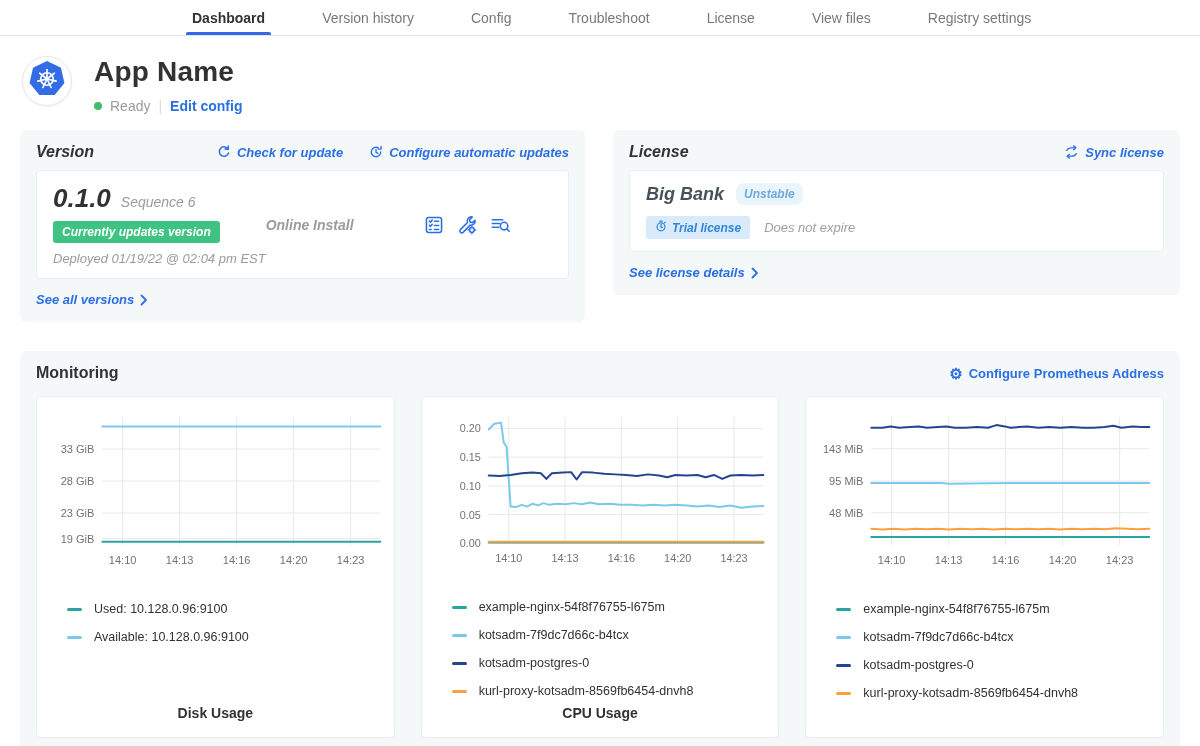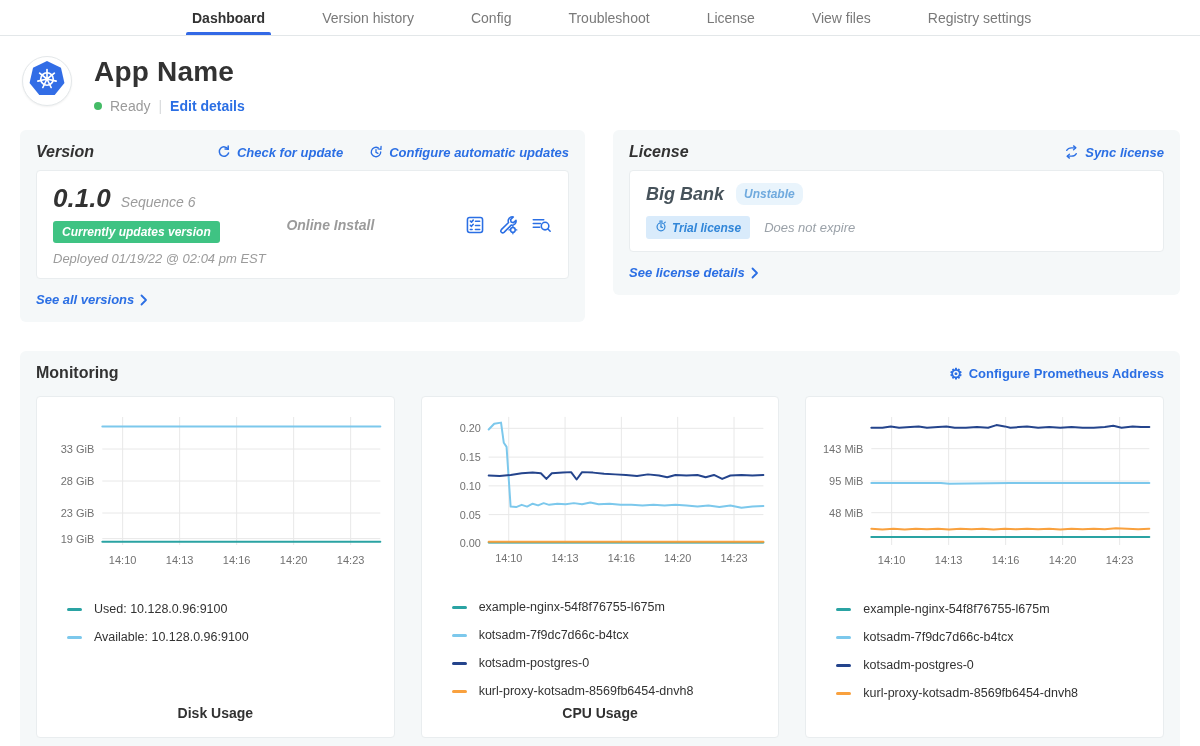--- a/index.html
+++ b/index.html
@@ -32,21 +32,21 @@
   
   .cards-row { display:flex; gap:28px; padding:0 20px; align-items:flex-start;font-style:italic; }
   .card { background:#f5f8f9; border-radius:6px; padding:13px 16px 14px; }
   .card-version { width:565px; }
   .card-license { width:567px; }
   .card-head { display:flex; align-items:center; justify-content:space-between; }
   .card-title { font-size:16px; font-weight:bold; }
   .card-links { display:flex; gap:26px; align-items:center; }
   .inner-box { background:#fff; border:1px solid #e9edef; border-radius:4px;
     margin-top:9px; padding:12px 16px; }
-  .version-inner { display:flex; align-items:center; justify-content:space-between; }
+  .version-inner { display:flex; align-items:center; justify-content:flex-start; }
   .ver-row { display:flex; align-items:baseline; gap:10px; }
   .ver-number { font-size:26px; font-weight:bold; }
   .ver-seq { font-size:14px; color:#9b9b9b; }
   .badge-green { display:inline-block; margin:7px 0 8px; padding:4px 9px;
     background:#3fc383; color:#fff; font-size:12px; font-weight:bold; border-radius:3px; }
   .deployed { font-size:13px; color:#9b9b9b; }
   .online-install { font-size:14px; color:#9b9b9b; font-weight:bold; padding-right:70px; }
   .ver-icons { display:flex; gap:13px; align-items:center; }
   .icon-btn { color:#2b6fe4; cursor:pointer; display:flex; }
   .see-link { margin-top:13px; font-size:13px; }
@@ -108,21 +108,21 @@
         </g>
       </svg>
     </span>
   </div>
   <div>
     <h1 class="app-title">App Name</h1>
     <div class="app-status-row">
       <span class="dot" style="background:#44bb66"></span>
       <span class="muted">Ready</span>
       <span class="divider">|</span>
-      <span class="link" style="font-size:14px">Edit details</span>
+      <span class="link" style="font-size:14px">Edit config</span>
     </div>
   </div>
 </header>
 
 <div class="cards-row">
 
   <section class="card card-version">
     <div class="card-head">
       <h2 class="card-title">Version</h2>
       <div class="card-links">

